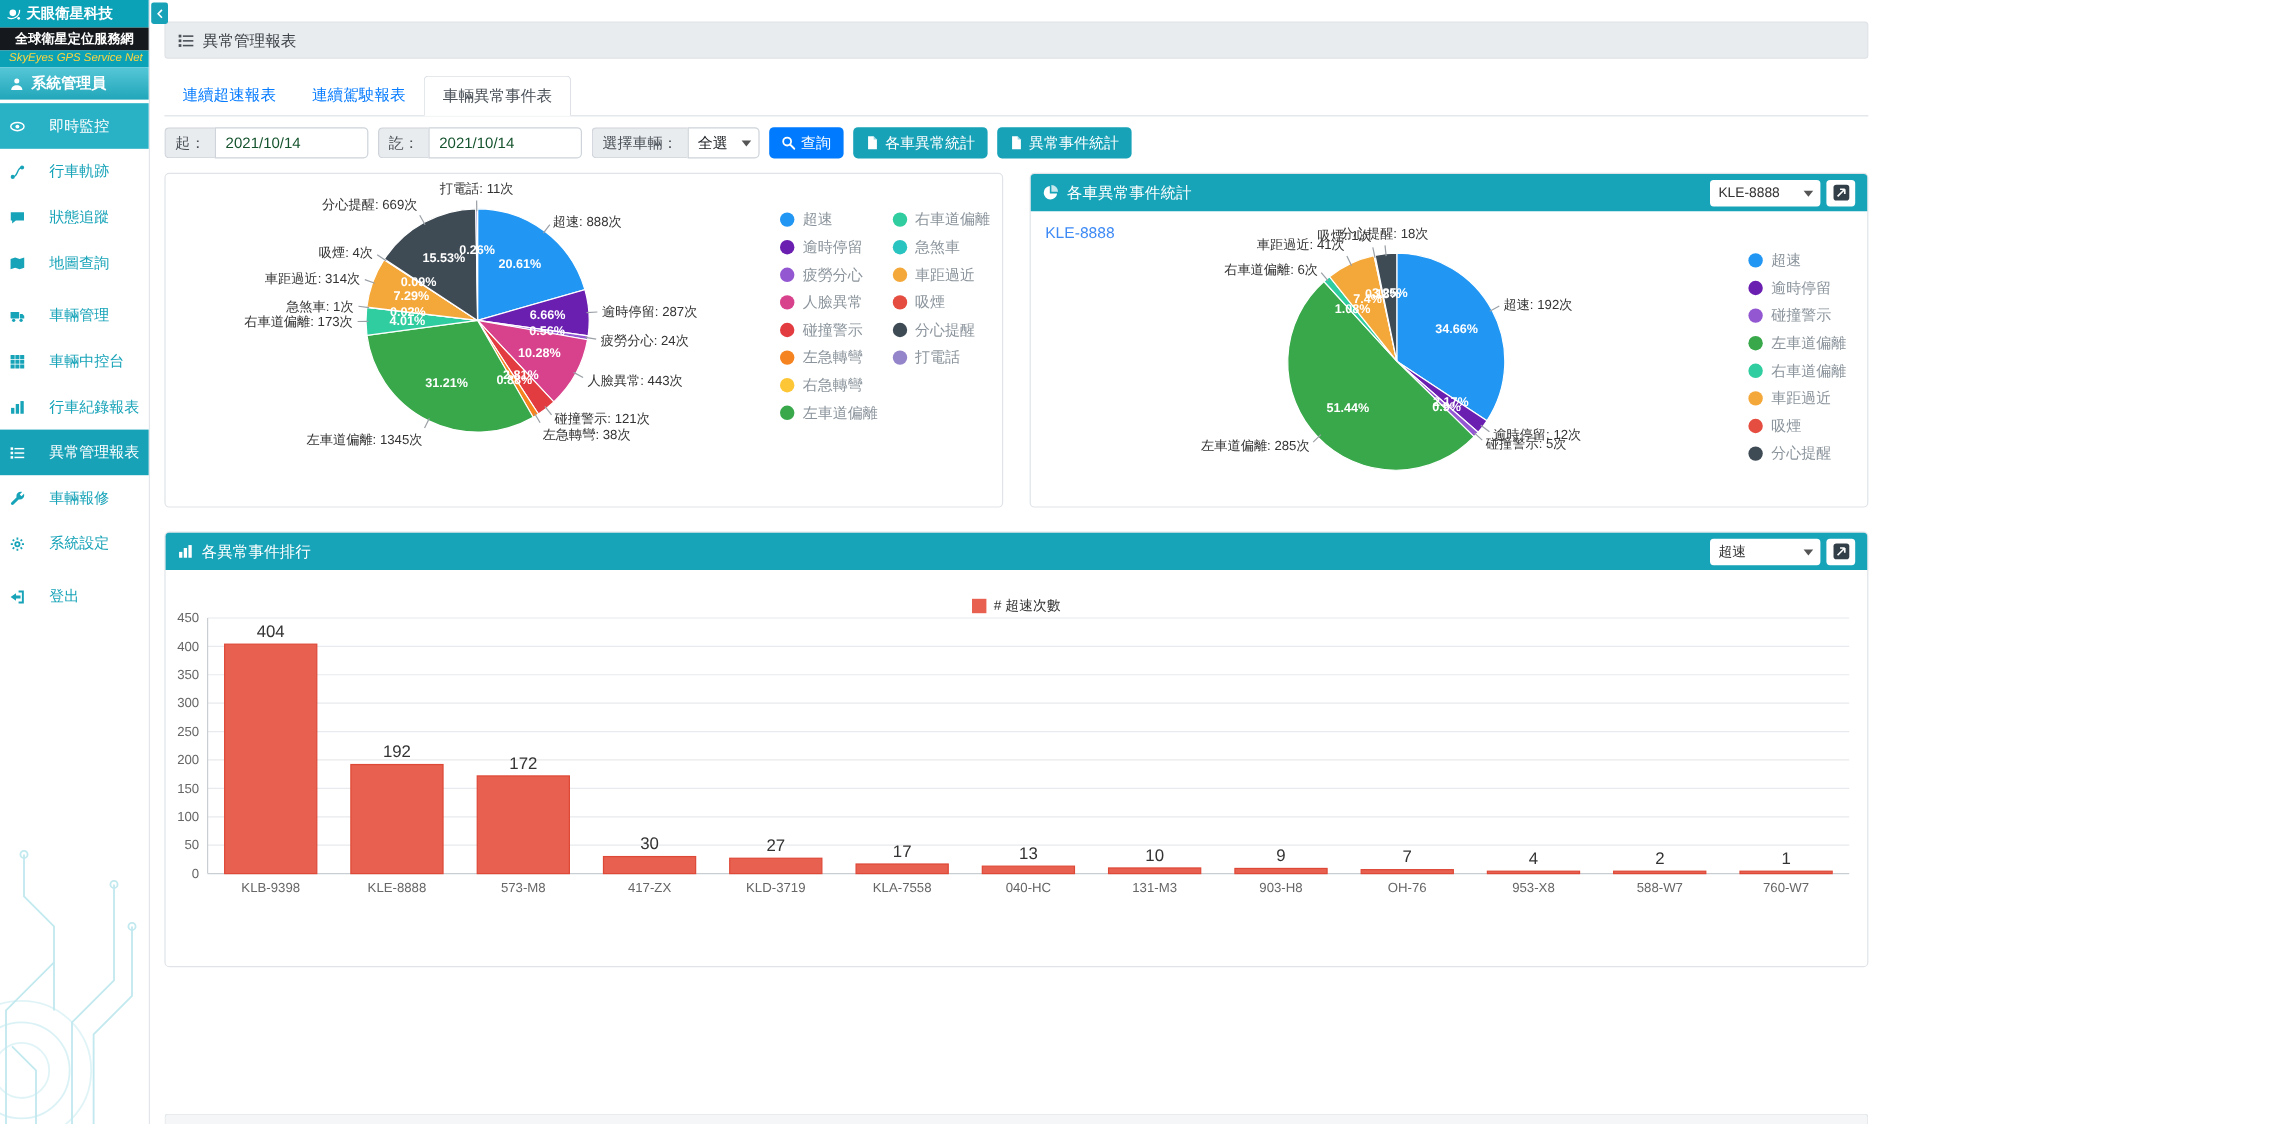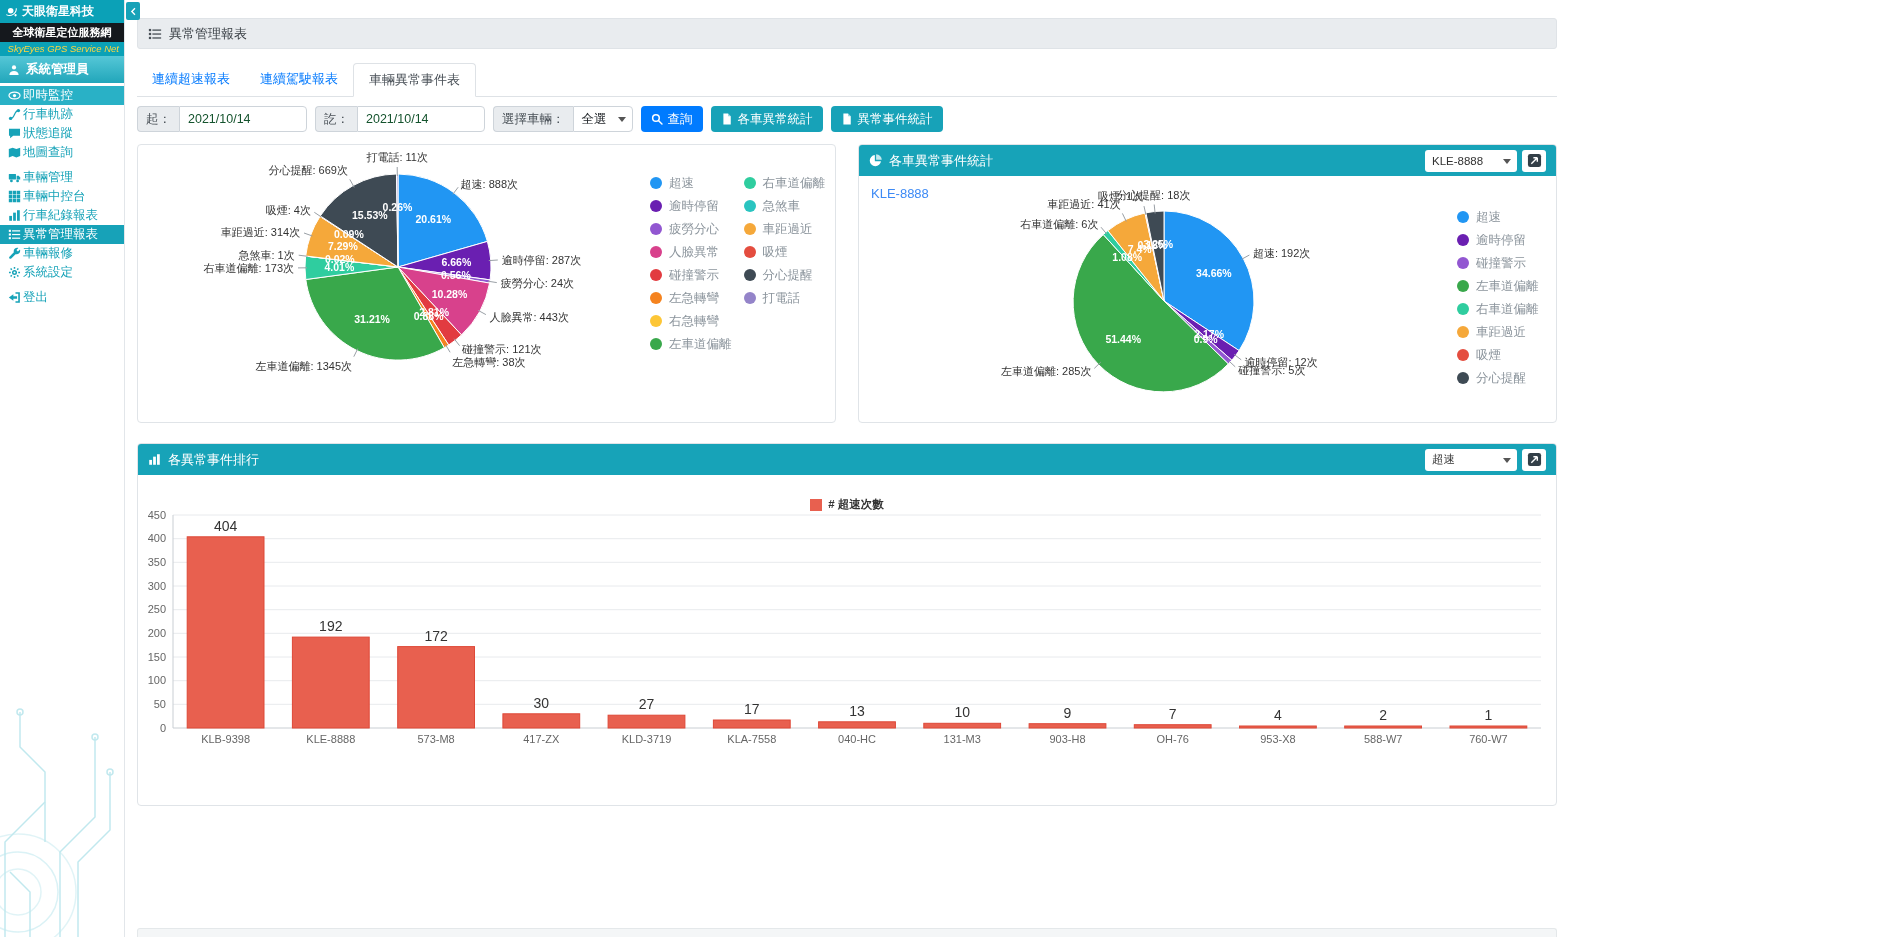--- a/index.html
+++ b/index.html
@@ -14,21 +14,21 @@
              border-right:1px solid #e2e6ea; z-index:2; overflow:hidden; }
   .brand-top { background:#0ba1b7; color:#fff; font-size:12px; font-weight:bold;
                display:flex; align-items:center; gap:4px; padding:3px 5px; }
   .brand-mid { background:#15181d; color:#fff; font-size:11px; font-weight:bold;
                text-align:center; padding:2px 0; }
   .brand-tag { background:#0ba1b7; color:#ffd53e; font-size:9.5px; font-style:italic;
                text-align:right; padding:1px 5px 2px; }
   .user-row { background:linear-gradient(180deg,#55c7d7,#21a6ba); color:#fff; font-size:12.5px;
               font-weight:bold; display:flex; align-items:center; gap:6px; padding:5px 8px; }
   .menu { margin-top:3px; position:relative; z-index:2; }
-  .menu-item { display:flex; align-items:center; gap:2px; height:19px; padding-left:8px;
+  .menu-item { display:flex; align-items:center; gap:20px; height:38px; padding-left:8px;
                color:#17a3b8; font-size:12.5px; cursor:pointer; white-space:nowrap; }
   .menu-item.active { background:#17a2b8; color:#fff; }
   .menu-item.active-light { background:#29b1c6; color:#fff; }
   .menu-item.gap { margin-bottom:6px; }
   .icon { display:inline-flex; align-items:center; justify-content:center; }
   .deco { position:absolute; bottom:0; left:0; z-index:1; }
 
   
   .collapse-btn { position:absolute; left:126px; top:2px; width:14px; height:18px; background:#17a2b8;
                   color:#fff; display:flex; align-items:center; justify-content:center; cursor:pointer;
@@ -81,21 +81,21 @@
   .lg-label { font-size:12.5px; color:#8b949c; white-space:nowrap; }
   .legend-1 { left:512px; top:32px; }
   .legend-2 { left:598px; top:35px; }
   .veh-link { position:absolute; left:12px; top:10px; color:#3d8af5; font-size:13px; z-index:2; cursor:pointer; }
 
   .bottom-card { margin-top:20px; width:1420px; }
   .bottom-card .card-body { width:1418px; height:330px; }
   .bar-legend { position:absolute; left:0; right:0; top:22px; display:flex; justify-content:center;
                 align-items:center; gap:6px; z-index:2; }
   .bar-legend .swatch { width:12px; height:12px; }
-  .bar-legend .txt { font-size:11.5px; color:#333; font-weight:bold; }
+  .bar-legend .txt { font-size:11.5px; color:#333; font-weight:normal; }
 
   .pie-pct { font-size:10.5px; fill:#fff; font-weight:bold; }
   .pie-label { font-size:11px; fill:#333; }
   .axis-y { font-size:11px; fill:#666; text-anchor:end; }
   .axis-x { font-size:11px; fill:#666; text-anchor:middle; }
   .bar-val { font-size:14px; fill:#333; text-anchor:middle; }
 
   .stub { margin-top:122px; height:10px; background:#f4f6f7; border:1px solid #e4e8ea; border-bottom:none;
           border-radius:3px 3px 0 0; width:1420px; }
 </style>

